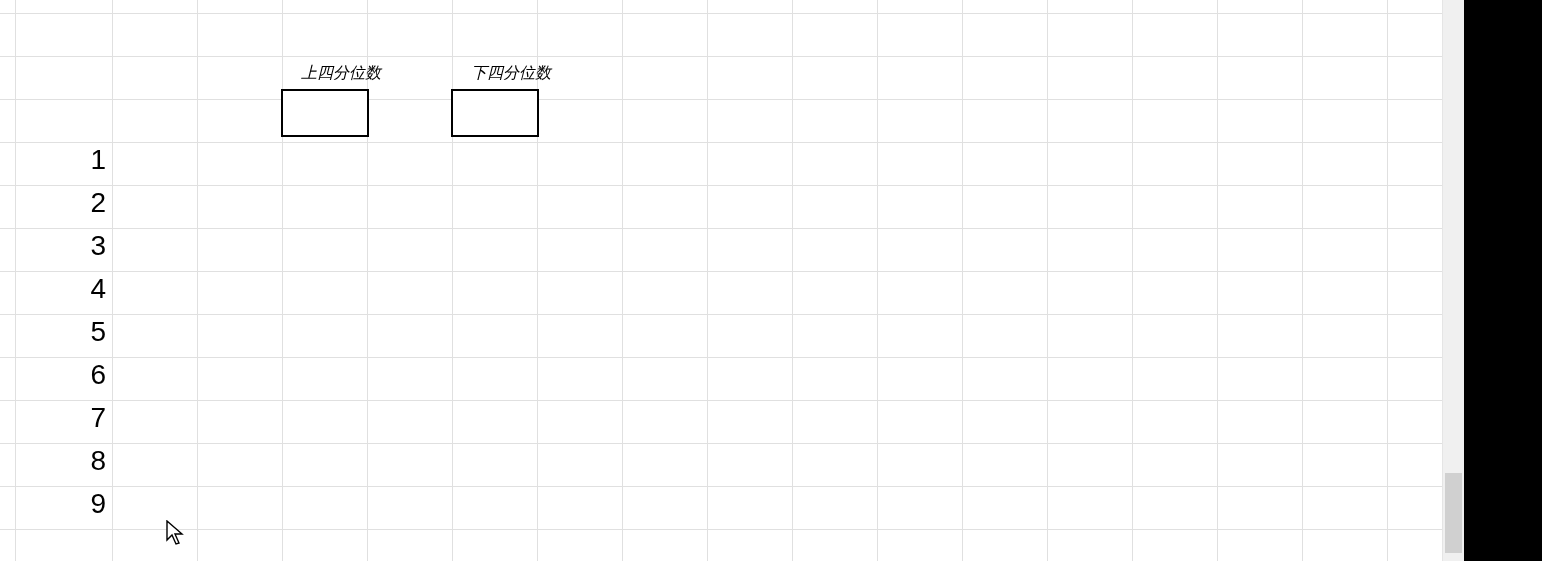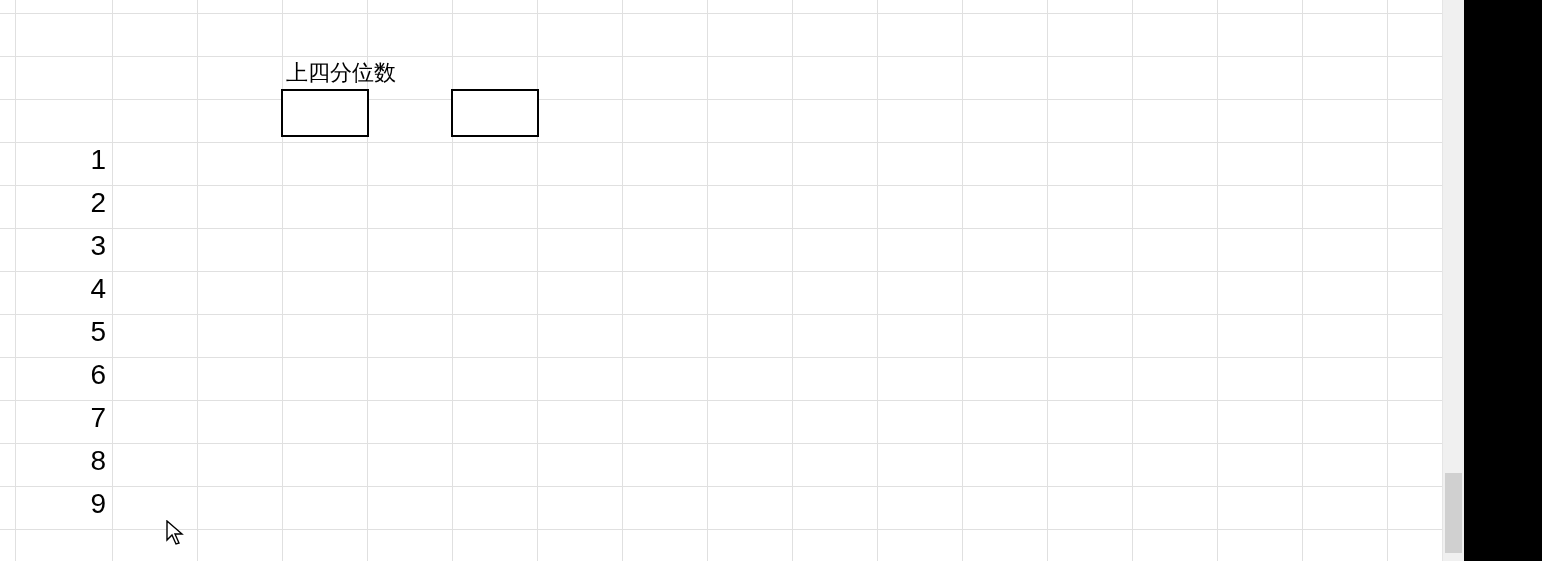--- a/index.html
+++ b/index.html
@@ -54,22 +54,23 @@
     display: flex;
     align-items: center;
     line-height: 1;
   }
   .num-cell {
     justify-content: flex-end;
     padding-right: 6px;
   }
   .label-cell {
     justify-content: flex-start;
-    padding-left: 4px;
-    font-size: 22px;
+    padding-left: 19px;
+    font-size: 16px;
+    font-style: italic;
   }
   .bordered-box {
     position: absolute;
     box-sizing: border-box;
     border: 2px solid #000;
     background: #fff;
   }
   .vscroll-track {
     position: absolute;
     left: 1442px;
@@ -128,20 +129,21 @@
       <div class="hline" style="top: 402px;"></div>
       <div class="hline" style="top: 445px;"></div>
       <div class="hline" style="top: 488px;"></div>
       <div class="hline" style="top: 531px;"></div>
     </div>
 
   <div class="cell-layer" id="cells">
 
     <div class="cell label-cell" style="left:282px; top:58px; width:168px; height:30px;">上四分位数</div>
 
+    <div class="cell label-cell" style="left:452px; top:58px; width:168px; height:30px;">下四分位数</div>
 
     <div class="bordered-box" style="left:281px; top:89px; width:88px; height:48px;">
       <span></span>
     </div>
     <div class="bordered-box" style="left:451px; top:89px; width:88px; height:48px;">
       <span></span>
     </div>
 
     <div class="cell num-cell" style="left:15px; top:140px; width:97px; height:40px;">1</div>
     <div class="cell num-cell" style="left:15px; top:183px; width:97px; height:40px;">2</div>

